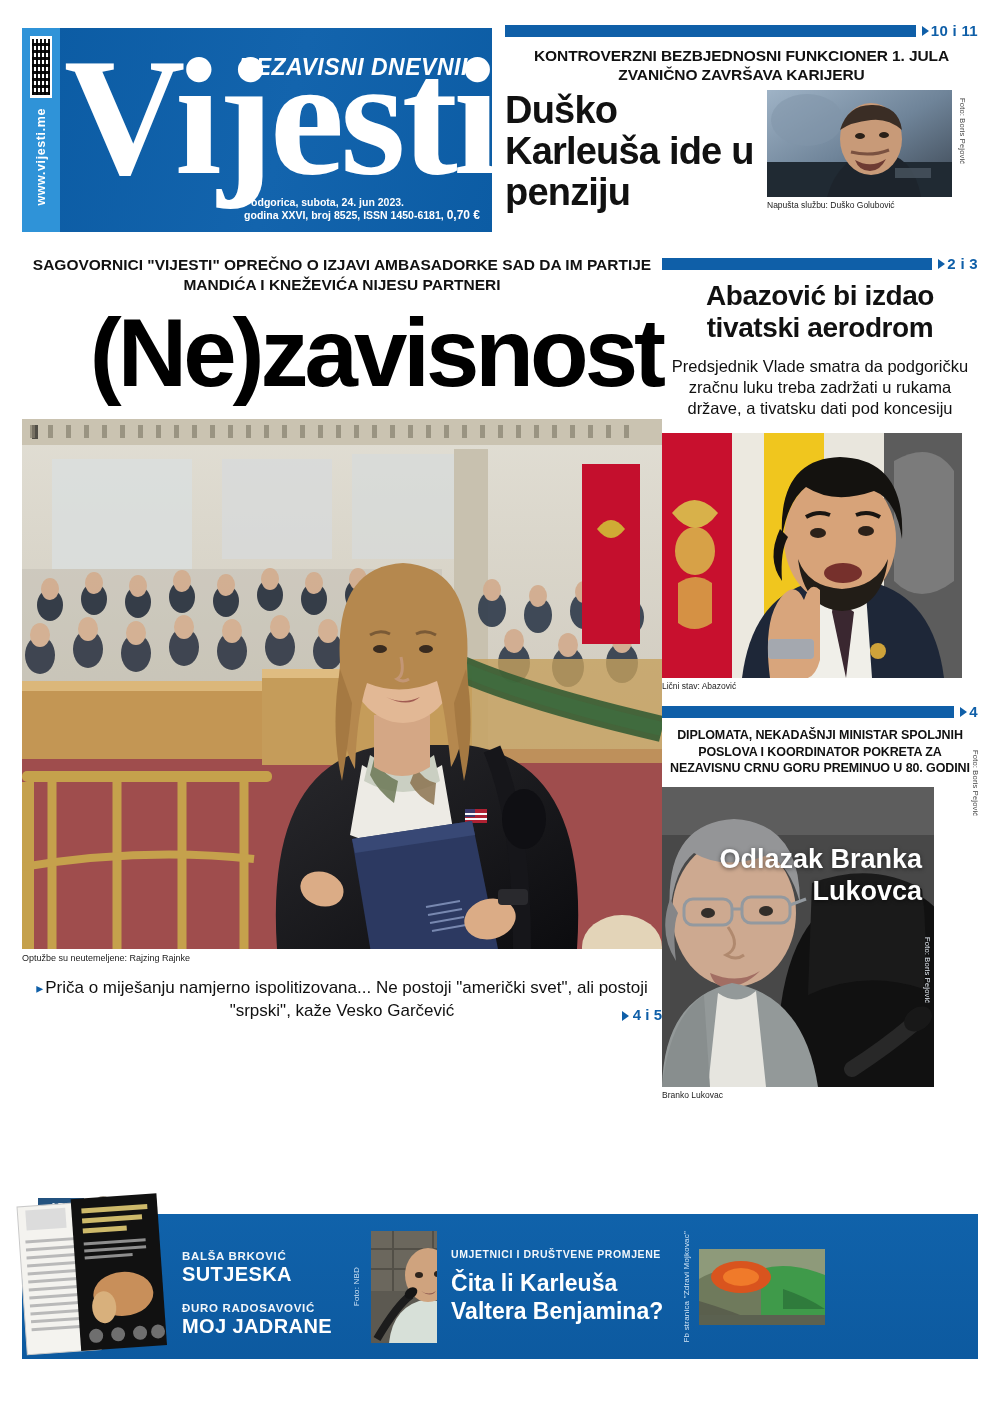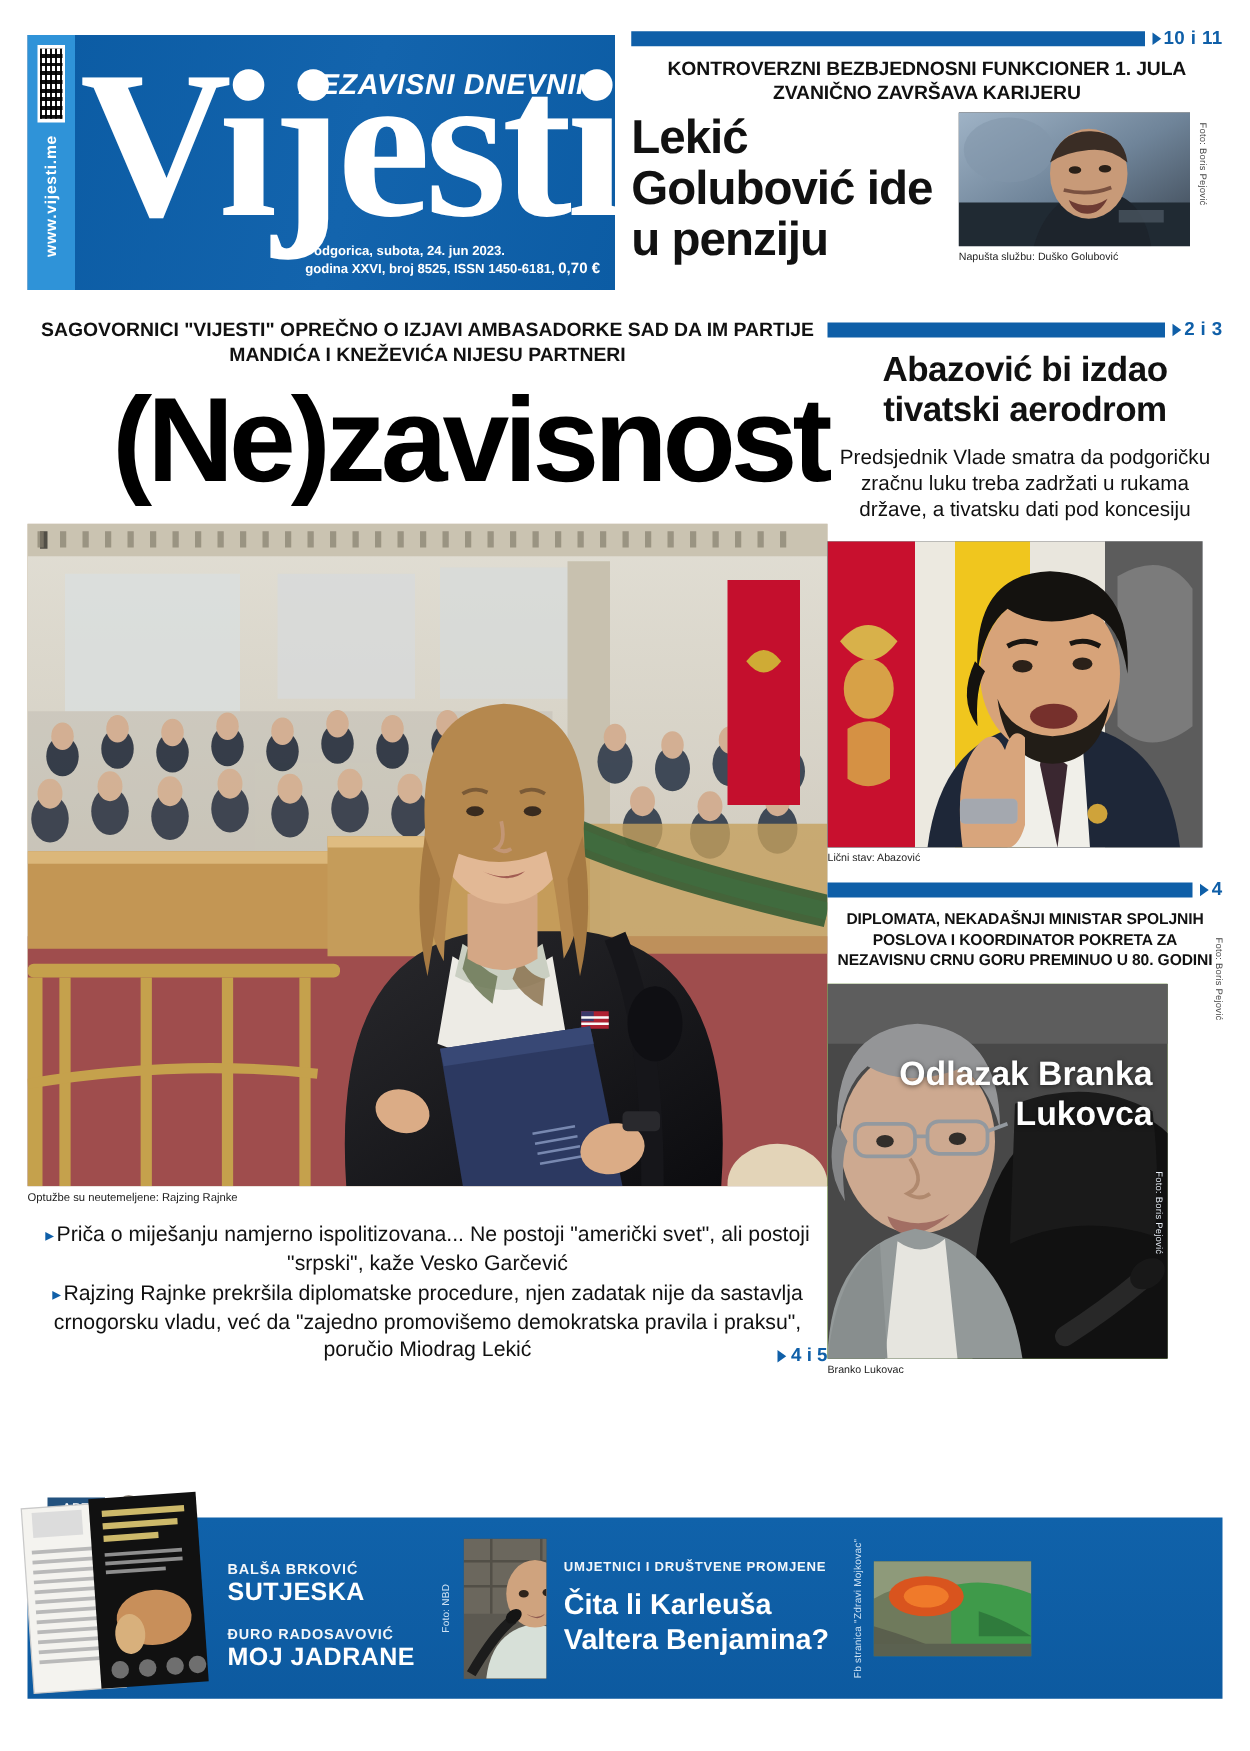--- a/index.html
+++ b/index.html
@@ -190,21 +190,21 @@
   <div class="top-right">
     <div class="rule">
       <div class="bar"></div>
       <div class="pg">
         <span class="tri"></span>
         <span>10 i 11</span>
       </div>
     </div>
     <div class="tr-kicker">KONTROVERZNI BEZBJEDNOSNI FUNKCIONER 1. JULA ZVANIČNO ZAVRŠAVA KARIJERU</div>
     <div class="tr-body">
-      <div class="tr-head">Lekić Golubović ide u penziju</div>
+      <div class="tr-head">Duško Karleuša ide u penziju</div>
       <div class="tr-photo-wrap">
         <div class="tr-photo">
           <svg width="185" height="107" viewBox="0 0 185 107" preserveAspectRatio="none">
             <defs>
               <linearGradient id="bgA" x1="0" y1="0" x2="1" y2="1">
                 <stop offset="0" stop-color="#9fb3c6"></stop>
                   <stop offset="0.5" stop-color="#6f8499"></stop>
                   <stop offset="1" stop-color="#3a4450"></stop>
               </linearGradient>
             </defs>
@@ -429,21 +429,20 @@
 
         <ellipse cx="600" cy="528" rx="40" ry="32" fill="#e8d9bc"></ellipse>
 
         <rect width="640" height="530" fill="#000" opacity="0.02"></rect>
       </svg>
     </div>
     <div class="lead-cap">Optužbe su neutemeljene: Rajzing Rajnke</div>
 
     <div class="bullets">
       <p class="bul">Priča o miješanju namjerno ispolitizovana... Ne postoji "američki svet", ali postoji "srpski", kaže Vesko Garčević</p>
-      <p class="bul">Rajzing Rajnke prekršila diplomatske procedure, njen zadatak nije da sastavlja crnogorsku vladu, već da "zajedno promovišemo demokratska pravila i praksu", poručio Miodrag Lekić</p>
       <div class="pgref">
         <span class="tri" style="display:inline-block;vertical-align:middle;"></span>
         <span>4 i 5</span>
       </div>
     </div>
   </div>
 
   <div class="rcol">
 
     <div class="rule">

